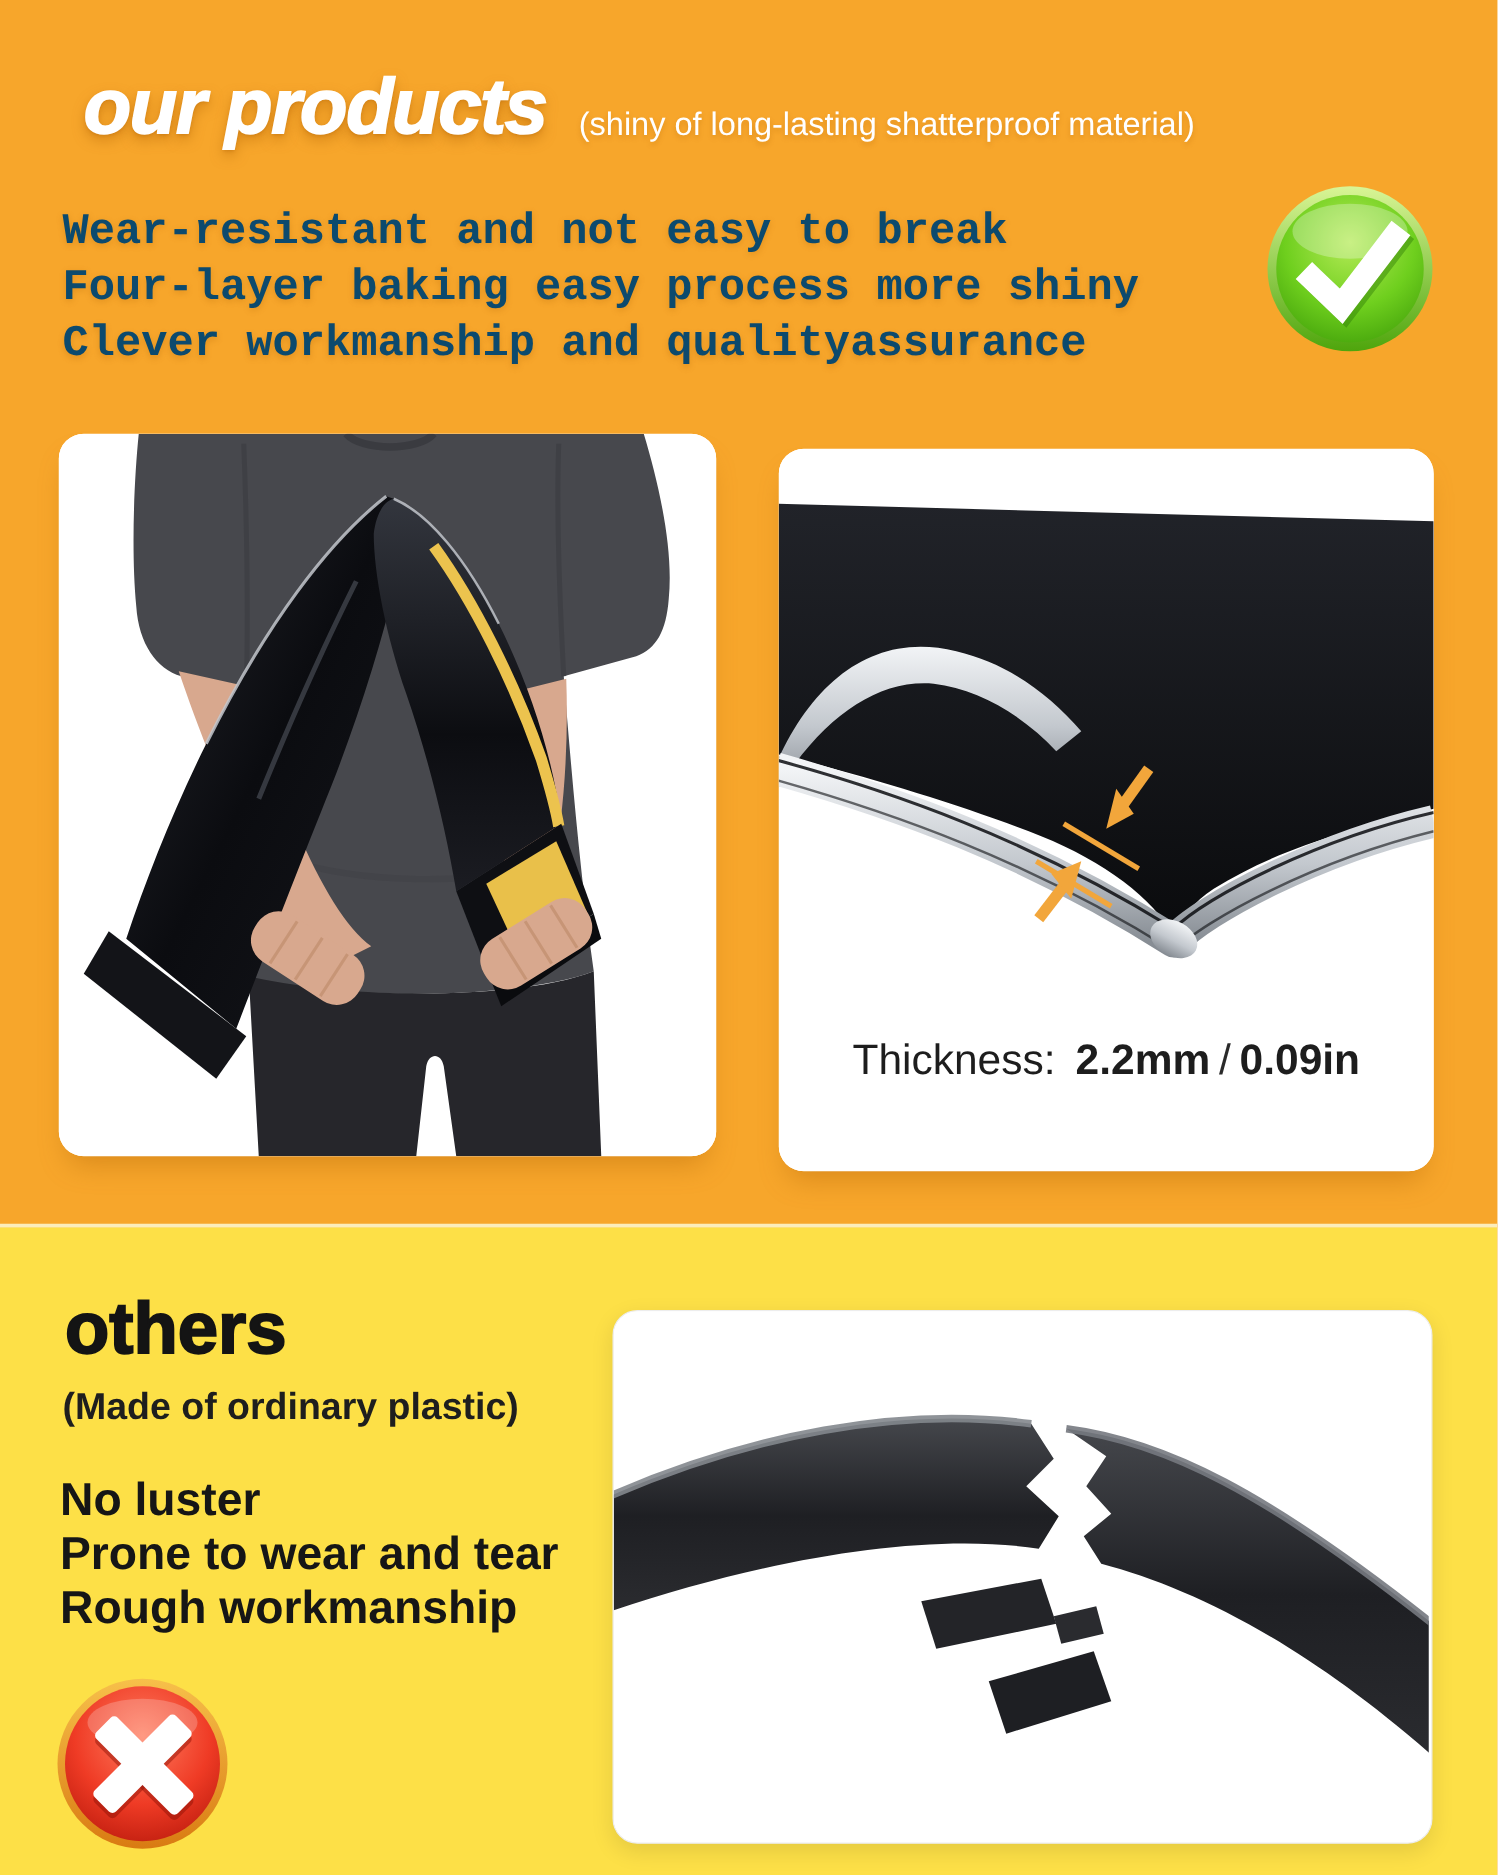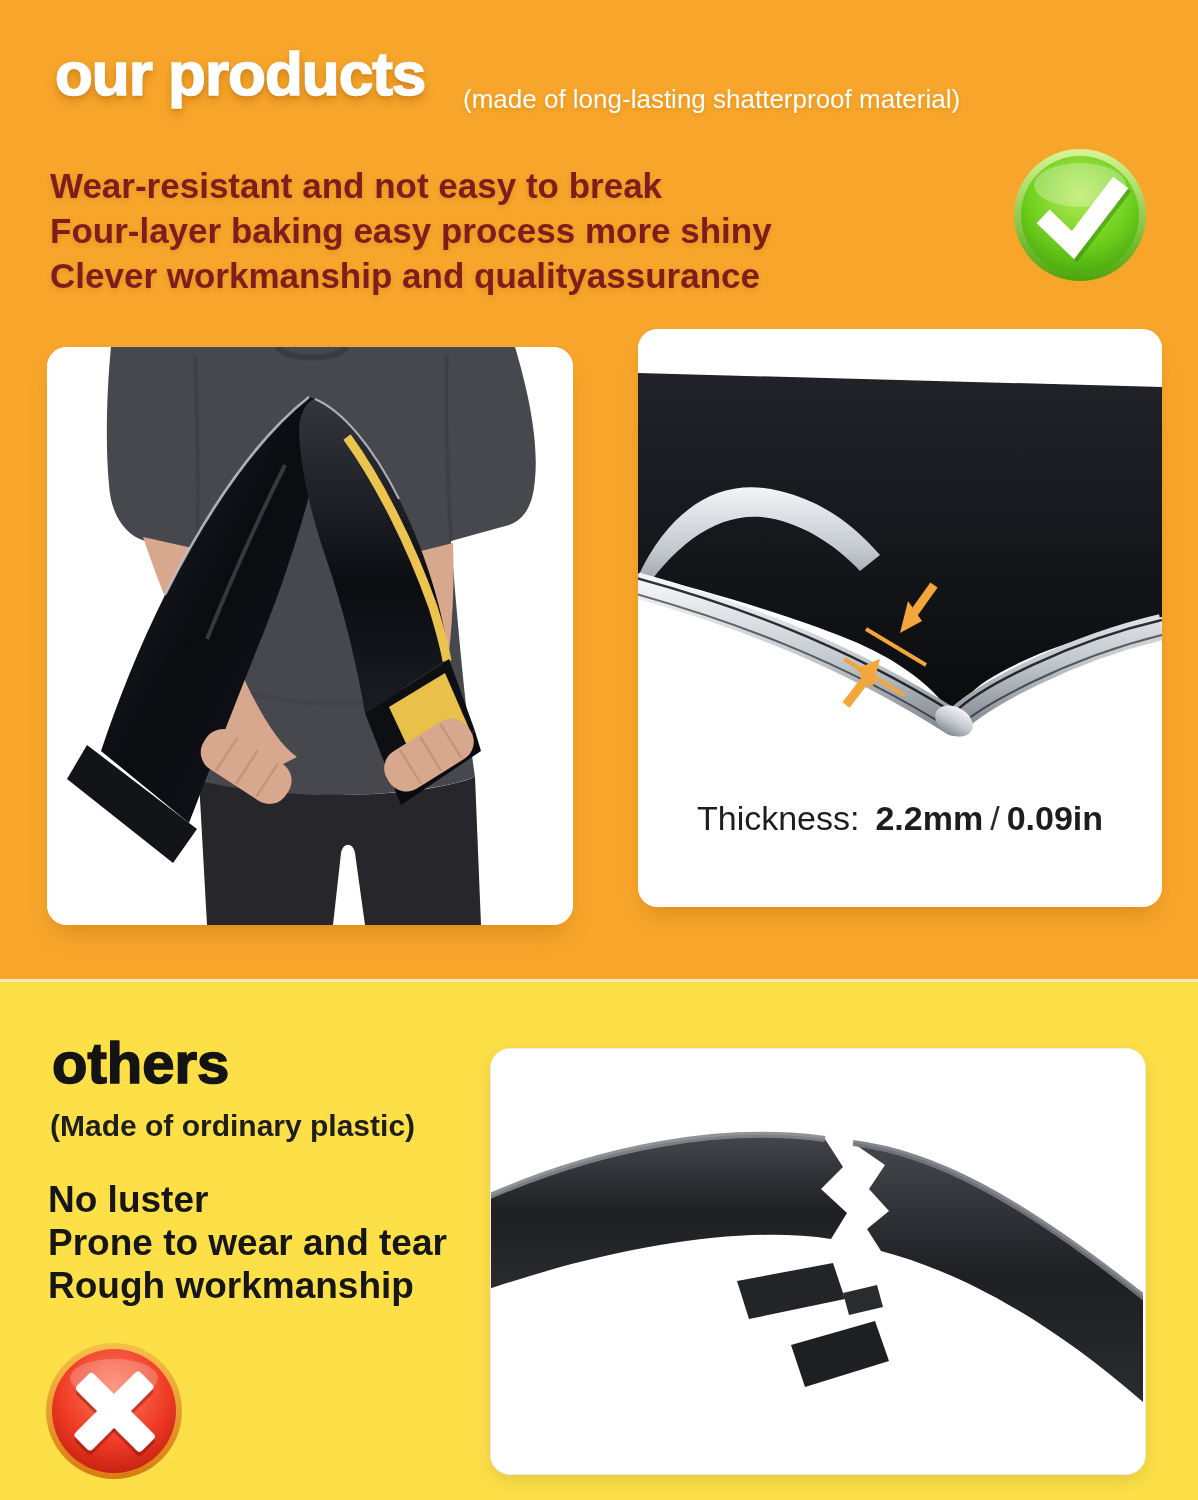--- a/index.html
+++ b/index.html
@@ -1,34 +1,34 @@
 <!DOCTYPE html>
 <html><head>
 <meta charset="utf-8">
 <style>
   html,body{margin:0;padding:0;}
   body{width:1198px;height:1500px;font-family:"Liberation Sans","DejaVu Sans",sans-serif;background:#fff;}
   .page{position:relative;width:1198px;height:1500px;overflow:hidden;background:#fff;}
 
   
   .top-section{position:absolute;left:0;top:0;width:1198px;height:979px;background:#F7A62B;border-bottom:3px solid #FBEDBB;}
-  .page-title{position:absolute;left:55px;top:40px;margin:0;color:#fff;font-size:62px;font-weight:800;letter-spacing:-1px;line-height:1.1;
+  .page-title{position:absolute;left:55px;top:40px;margin:12px;color:#fff;font-size:62px;font-weight:800;letter-spacing:-1px;line-height:1.1;
     -webkit-text-stroke:1.6px #ffffff;
-    text-shadow:0 5px 10px rgba(176,96,0,.50),0 2px 3px rgba(176,96,0,.40);}
+    text-shadow:0 5px 10px rgba(176,96,0,.50),0 2px 3px rgba(176,96,0,.40);font-style:italic;}
   .page-subtitle{position:absolute;left:463px;top:84px;color:#fff;font-size:26px;font-weight:400;
     text-shadow:0 2px 4px rgba(176,96,0,.30);}
-  .claims{position:absolute;left:50px;top:163px;color:#7f1d1d;font-size:35px;font-weight:700;line-height:45px;
-    text-shadow:0 2px 5px rgba(176,96,0,.30);}
+  .claims{position:absolute;left:50px;top:163px;color:#0c4a6e;font-size:35px;font-weight:700;line-height:45px;
+    text-shadow:0 2px 5px rgba(176,96,0,.30);font-family:Liberation Mono, monospace;}
   .icon-badge{position:absolute;}
   .check-badge{left:1013px;top:148px;width:134px;height:134px;}
   .cross-badge{left:45px;top:1342px;width:138px;height:138px;}
 
   .card{position:absolute;background:#fff;border-radius:20px;overflow:hidden;}
   .card-left{left:47px;top:347px;width:526px;height:578px;box-shadow:0 14px 22px -8px rgba(168,92,0,.38);}
-  .card-right{left:623px;top:329px;width:524px;height:578px;box-shadow:0 14px 22px -8px rgba(168,92,0,.38);margin-left:15px;}
+  .card-right{left:623px;top:359px;width:524px;height:578px;box-shadow:0 14px 22px -8px rgba(168,92,0,.38);}
   .thickness-line{position:absolute;left:0;top:470px;width:100%;text-align:center;color:#1d1d1d;font-size:34px;font-weight:400;}
   .thickness-line .t-label{margin-right:16px;}
   .thickness-line .t-bold{font-weight:800;}
   .thickness-line .t-sep{margin:0 7px;font-weight:400;color:#2a2a2a;}
 
   
   .bottom-section{position:absolute;left:0;top:982px;width:1198px;height:518px;background:#fde047;}
   .others-title{position:absolute;left:52px;top:52px;margin:0;color:#141414;font-size:58px;font-weight:900;line-height:1;
     -webkit-text-stroke:1.6px #141414;}
   .others-subtitle{position:absolute;left:50px;top:127px;color:#1e1e1e;font-size:30px;font-weight:700;}
@@ -39,21 +39,21 @@
   svg{display:block;}
 </style>
 </head>
 <body>
 
 <div class="page">
 
   <section class="top-section">
 
     <h1 class="page-title">our products</h1>
-    <span class="page-subtitle">(made of long-lasting shatterproof material)</span>
+    <span class="page-subtitle">(shiny of long-lasting shatterproof material)</span>
 
     <div class="claims">
       <div>Wear-resistant and not easy to break</div>
       <div>Four-layer baking easy process more shiny</div>
       <div>Clever workmanship and qualityassurance</div>
     </div>
 
     <div class="icon-badge check-badge">
       <svg width="134" height="134" viewBox="0 0 134 134">
         <defs>

